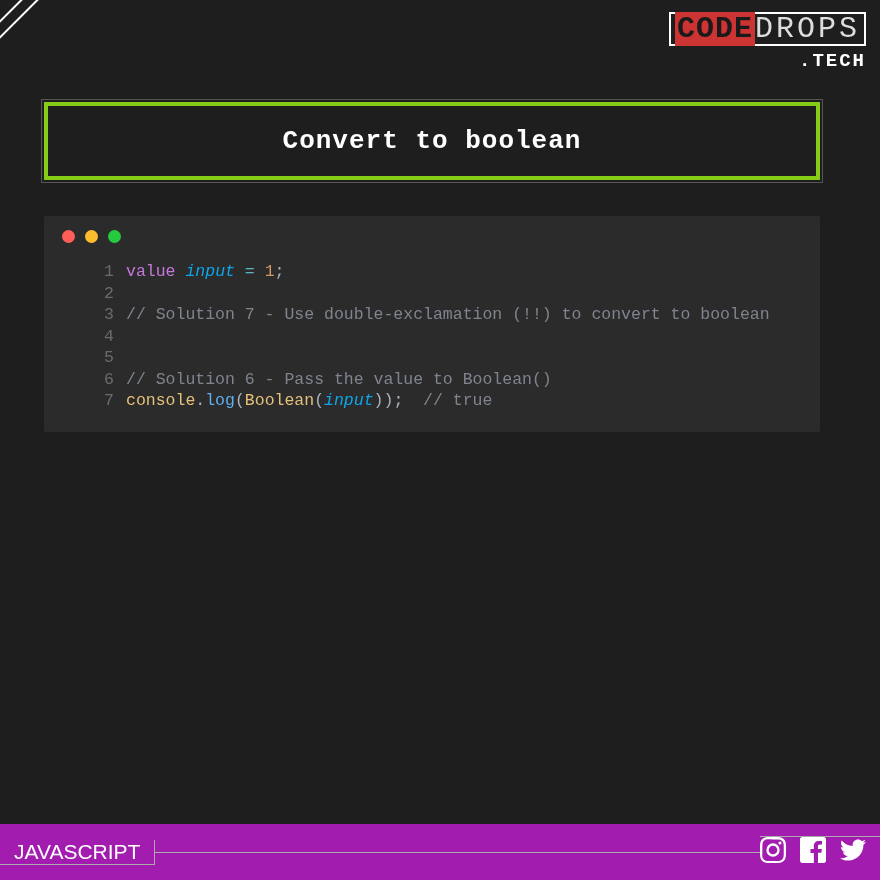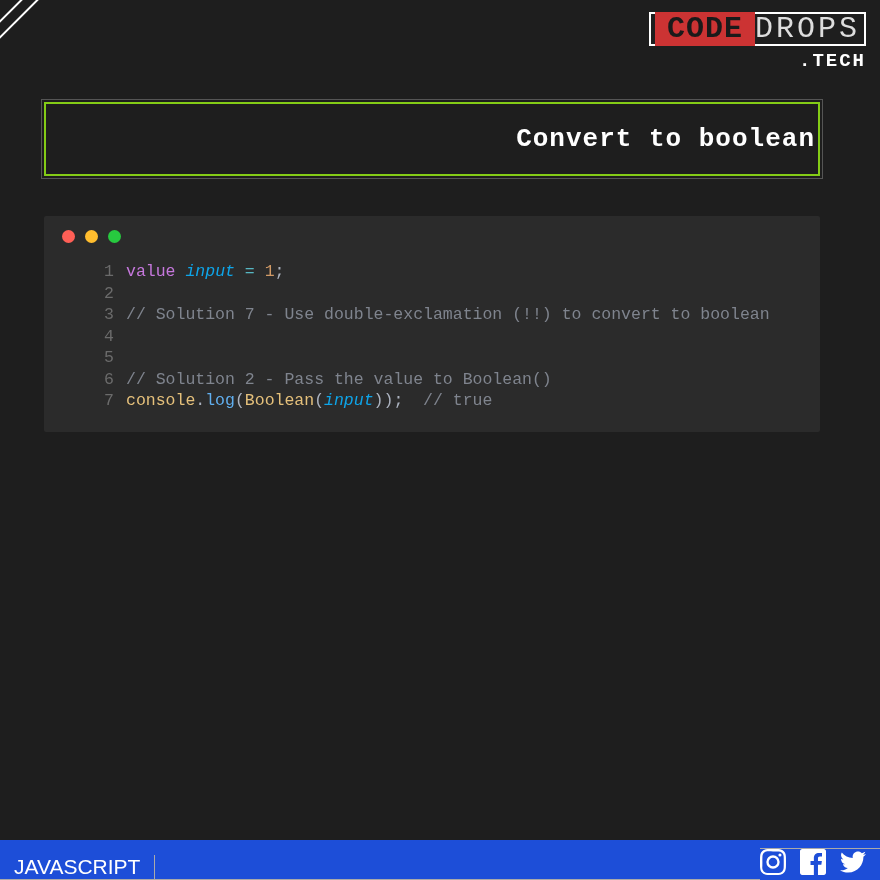--- a/index.html
+++ b/index.html
@@ -33,39 +33,39 @@
   }
   .logo-main {
     display: block;
     font-weight: 900;
     font-size: 30px;
     letter-spacing: 1px;
     border: 2px solid #fff;
     padding: 0 4px;
     line-height: 1;
   }
-  .logo-code { background: #cc3333; color: #1a1a1a; padding: 0 12px; }
+  .logo-code { background: #cc3333; color: #1a1a1a; padding: 0 2px; }
   .logo-drops { color: #ddd; font-weight: 400; letter-spacing: 3px; }
   .logo-sub {
     color: #fff;
     font-weight: 700;
     font-size: 19px;
     letter-spacing: 2px;
     margin-top: 4px;
     display: block;
   }
   .title-box {
     position: absolute;
     top: 102px;
     left: 44px;
     right: 60px;
-    border: 2px solid #84cc16;
+    border: 4px solid #84cc16;
     outline: 1px solid #555;
     outline-offset: 2px;
-    text-align: right;
+    text-align: center;
     padding: 20px 3px;
   }
   .title-box h1 {
     color: #fff;
     font-size: 26px;
     font-weight: 700;
     letter-spacing: 1px;
   }
   .editor {
     position: absolute;
@@ -100,24 +100,24 @@
   .tk-op { color: #56b6c2; }
   .tk-comment { color: #7f848e; }
   .tk-obj { color: #e5c07b; }
   .tk-method { color: #61afef; }
 
   .footer {
     position: absolute;
     bottom: 0;
     left: 0;
     right: 0;
-    height: 40px;
-    background: #1d4ed8;
+    height: 56px;
+    background: #a21caf;
     display: flex;
-    align-items: flex-end;
+    align-items: center;
   }
   .footer-tag {
     border: 1px solid #aaa;
     color: #fff;
     font-family: -apple-system, 'Segoe UI', sans-serif;
     font-size: 21px;
     font-weight: 400;
     padding: 0 14px;
     display: flex;
     align-items: center;
@@ -157,21 +157,21 @@
     <div class="dot red"></div>
     <div class="dot yellow"></div>
     <div class="dot green"></div>
   </div>
   <div class="code-area" id="code-area">
       <div class="code-line"><span class="ln">1</span><span class="code-text"><span class="tk-keyword">value</span><span class="tk-punc"> </span><span class="tk-ident">input</span><span class="tk-punc"> </span><span class="tk-op">=</span><span class="tk-punc"> </span><span class="tk-num">1</span><span class="tk-punc">;</span></span></div>
       <div class="code-line"><span class="ln">2</span><span class="code-text"></span></div>
       <div class="code-line"><span class="ln">3</span><span class="code-text"><span class="tk-comment">// Solution 7 - Use double-exclamation (!!) to convert to boolean</span></span></div>
       <div class="code-line"><span class="ln">4</span></div>
       <div class="code-line"><span class="ln">5</span><span class="code-text"></span></div>
-      <div class="code-line"><span class="ln">6</span><span class="code-text"><span class="tk-comment">// Solution 2 - Pass the value to Boolean()</span></span></div>
+      <div class="code-line"><span class="ln">6</span><span class="code-text"><span class="tk-comment">// Solution 6 - Pass the value to Boolean()</span></span></div>
       <div class="code-line"><span class="ln">7</span><span class="code-text"><span class="tk-obj">console</span><span class="tk-punc">.</span><span class="tk-method">log</span><span class="tk-punc">(</span><span class="tk-obj">Boolean</span><span class="tk-punc">(</span><span class="tk-ident">input</span><span class="tk-punc">));  </span><span class="tk-comment">// true</span></span></div>
     </div>
 </div>
 
 <div class="footer">
   <div class="footer-tag">JAVASCRIPT</div>
   <div class="footer-spacer"></div>
   <div class="social">
     <span>
       <svg viewBox="0 0 24 24">

